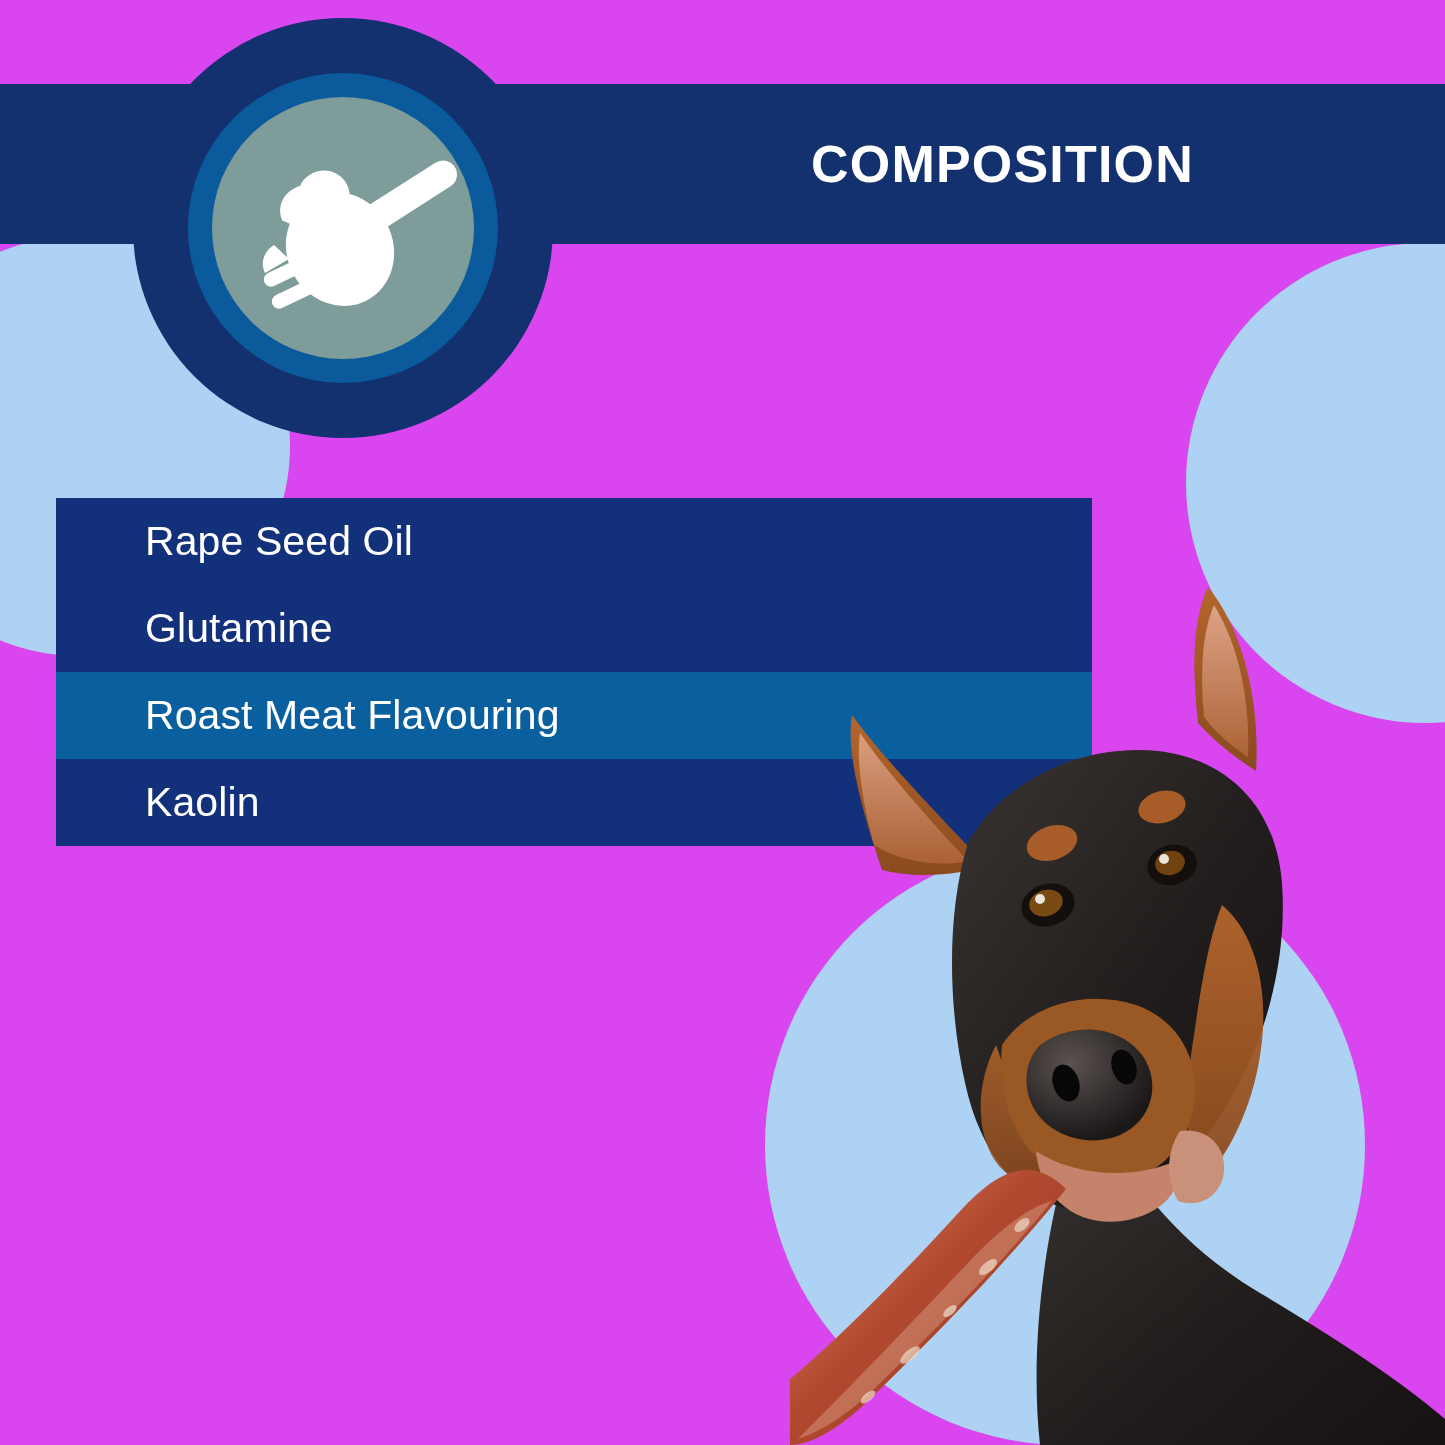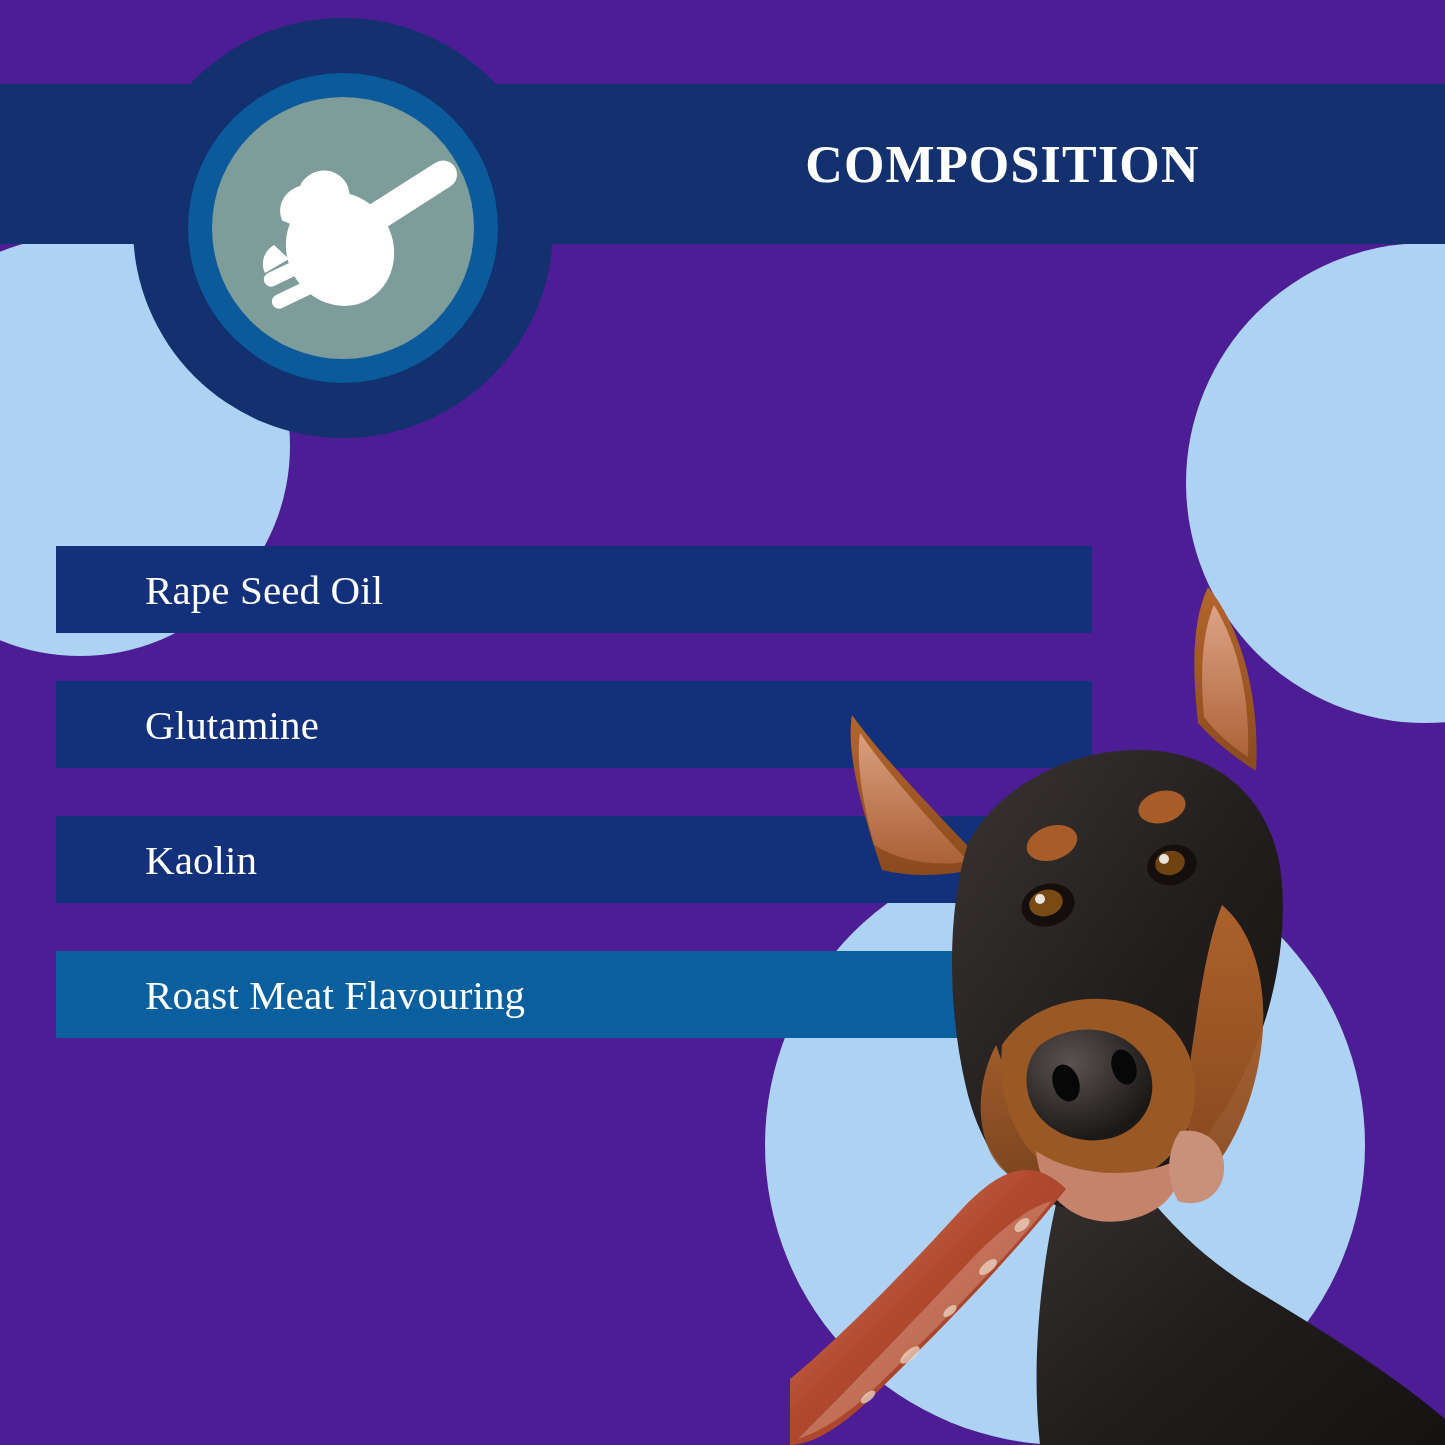--- a/index.html
+++ b/index.html
@@ -6,23 +6,22 @@
   html, body {
     width: 1445px;
     height: 1445px;
     overflow: hidden;
     font-family: "Liberation Sans", sans-serif;
   }
   #stage {
     position: relative;
     width: 1445px;
     height: 1445px;
-    background: #4c1d95;
+    background: #d946ef;
     overflow: hidden;
-    font-family: Liberation Serif, serif;
   }
 
   
   .deco-circle {
     position: absolute;
     border-radius: 50%;
     background: #aed2f4;
   }
   #circle-left  { left: -130px; top: 236px;  width: 420px;  height: 420px; }
   #circle-right { left: 1186px; top: 243px;  width: 480px;  height: 480px; }
@@ -81,21 +80,20 @@
   #ingredient-list {
     position: absolute;
     left: 56px; top: 498px;
     width: 1036px;
   }
   .ingredient-row {
     height: 87px;
     display: flex;
     align-items: center;
     padding-left: 89px;
-    margin-top: 48px;
   }
   .ingredient-row.dark  { background: #13307a; }
   .ingredient-row.light { background: #0a5f9e; }
   .ingredient-label {
     color: #ffffff;
     font-size: 41px;
     font-weight: 400;
     letter-spacing: 0.1px;
     white-space: nowrap;
   }
@@ -140,25 +138,25 @@
     </g>
   </svg>
 
   <div id="ingredient-list">
       <div class="ingredient-row dark">
         <span class="ingredient-label">Rape Seed Oil</span>
       </div>
       <div class="ingredient-row dark">
         <span class="ingredient-label">Glutamine</span>
       </div>
+      <div class="ingredient-row light">
+        <span class="ingredient-label">Roast Meat Flavouring</span>
+      </div>
       <div class="ingredient-row dark">
         <span class="ingredient-label">Kaolin</span>
-      </div>
-      <div class="ingredient-row light">
-        <span class="ingredient-label">Roast Meat Flavouring</span>
       </div>
     </div>
 
   <svg id="dog-photo" viewBox="0 0 655 870">
     <defs>
       <linearGradient id="coat" x1="0" y1="0" x2="1" y2="1">
         <stop offset="0%" stop-color="#3a3533"></stop>
         <stop offset="55%" stop-color="#211d1c"></stop>
         <stop offset="100%" stop-color="#151211"></stop>
       </linearGradient>

